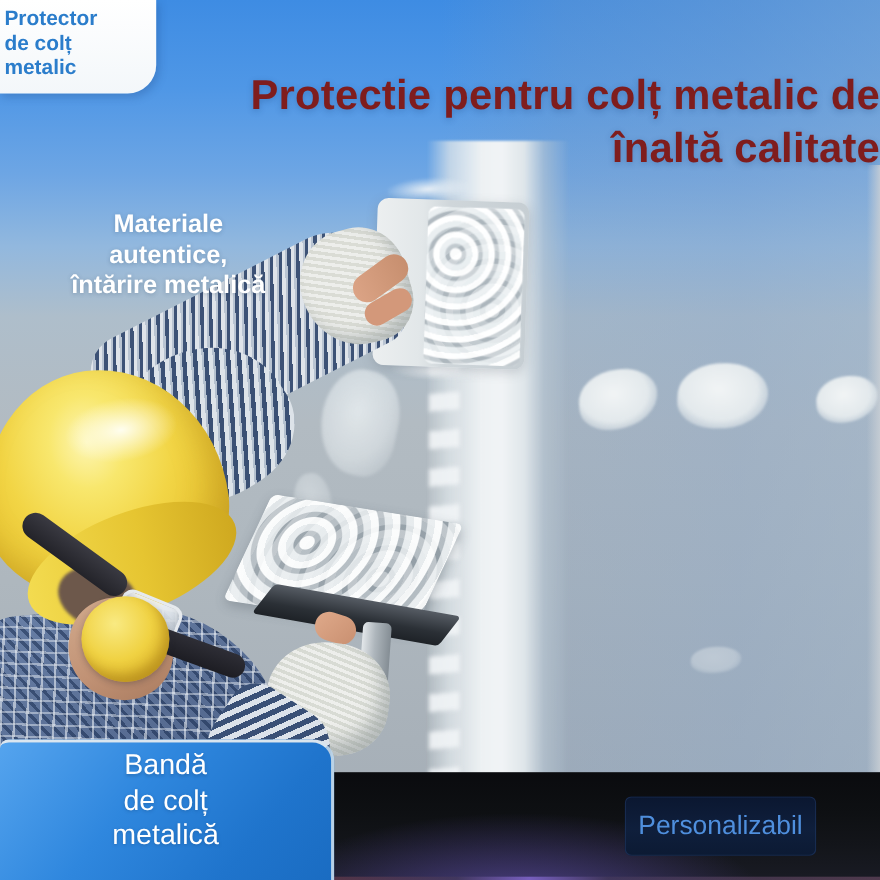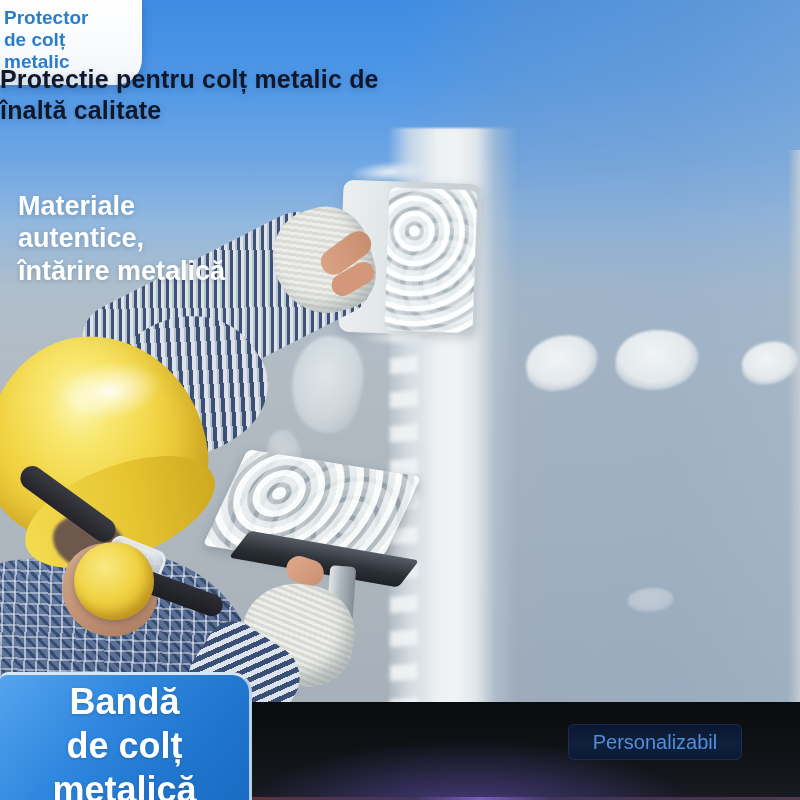--- a/index.html
+++ b/index.html
@@ -135,46 +135,46 @@
     box-shadow: inset -9px -11px 16px rgba(128,138,140,0.5); }
   .cuff-lower { left:192px; top:632px; width:104px; height:92px; transform:rotate(33deg);
     border-radius:26px 34px 12px 34px;
     background: repeating-linear-gradient(123deg, #3a5076 0 5px, #dce2ea 5px 10px); }
 
   
   .badge { left:0; top:0; width:142px; padding:7px 4px 12px; 
     background: linear-gradient(180deg, #ffffff, #f3f7fa);
     border-radius:0 0 26px 0; color:#2b7dcb; font-size:19px; font-weight:600; line-height:1.16;
     box-shadow: 2px 3px 8px rgba(30,70,130,0.28); }
-  .title { left:0; right:0; top:64px; text-align:left; color:#0f172a;
-    font-size:25px; font-weight:600; line-height:1.25; letter-spacing:.2px;
+  .title { left:0; right:0; top:64px; text-align:right; color:#7f1d1d;
+    font-size:38px; font-weight:600; line-height:1.25; letter-spacing:.2px;
     text-shadow:0 2px 6px rgba(25,70,130,0.3); }
-  .subtitle { left:18px; top:190px; width:270px; text-align:left; color:#ffffff;
-    font-size:27px; font-weight:600; line-height:1.2; text-shadow:0 1px 4px rgba(40,70,100,0.3); }
+  .subtitle { left:18px; top:190px; width:270px; text-align:center; color:#ffffff;
+    font-size:23px; font-weight:600; line-height:1.2; text-shadow:0 1px 4px rgba(40,70,100,0.3); }
 
   .bottom-band { left:250px; top:702px; width:550px; height:98px;
     background:
       radial-gradient(ellipse at 40% 118%, rgba(115,92,210,0.55) 0%, rgba(115,92,210,0) 48%),
       linear-gradient(180deg, #0a0b0e 0%, #0e1013 38%, #13151a 68%, #191b24 100%);
   }
   .bottom-band::after { content:""; position:absolute; left:0; right:0; bottom:0; height:3px; opacity:.8;
     background: linear-gradient(90deg, rgba(122,62,70,0.85) 0%, rgba(70,58,92,0.8) 30%,
       rgba(140,110,220,0.9) 42%, rgba(70,58,92,0.8) 55%, rgba(122,82,110,0.7) 100%); }
   .band-text { left:24px; top:10px; width:372px; text-align:center; color:#ffffff;
     font-size:35px; font-weight:600; line-height:1.26; letter-spacing:.3px; }
-  .personalize-btn { left:318px; top:22px; width:174px; height:36px; border-radius:6px;
+  .personalize-btn { left:318px; top:22px; width:174px; height:54px; border-radius:6px;
     display:flex; align-items:center; justify-content:center; cursor:pointer;
     background: linear-gradient(180deg, #0b1730 0%, #0f1f3c 55%, #0c1a33 100%);
     box-shadow: inset 0 0 0 1px rgba(60,100,170,0.25);
-    color:#4f8fdd; font-size:20px; font-weight:400; }
-  .corner-box { left:0; top:672px; width:252px; height:128px; text-align:center;
+    color:#4f8fdd; font-size:24px; font-weight:400; }
+  .corner-box { left:0; top:672px; width:304px; height:128px; text-align:center;
     border-radius:8px 20px 0 0; padding-top:5px;
     background: linear-gradient(130deg, #55a4ee 0%, #2f87de 40%, #1f74cc 75%, #1a6cc2 100%);
     border-top:3px solid rgba(228,235,241,0.95); border-right:3px solid rgba(205,218,229,0.85);
-    color:#ffffff; font-size:36px; font-weight:700; line-height:1.22;
+    color:#ffffff; font-size:26px; font-weight:400; line-height:1.22;
     text-shadow:0 1px 3px rgba(20,60,110,0.35); }
 </style>
 </head>
 <body>
 
 <div class="stage">
 
   <div class="photo">
     <div class="abs right-haze"></div>
     <div class="abs right-edge-strip"></div>

